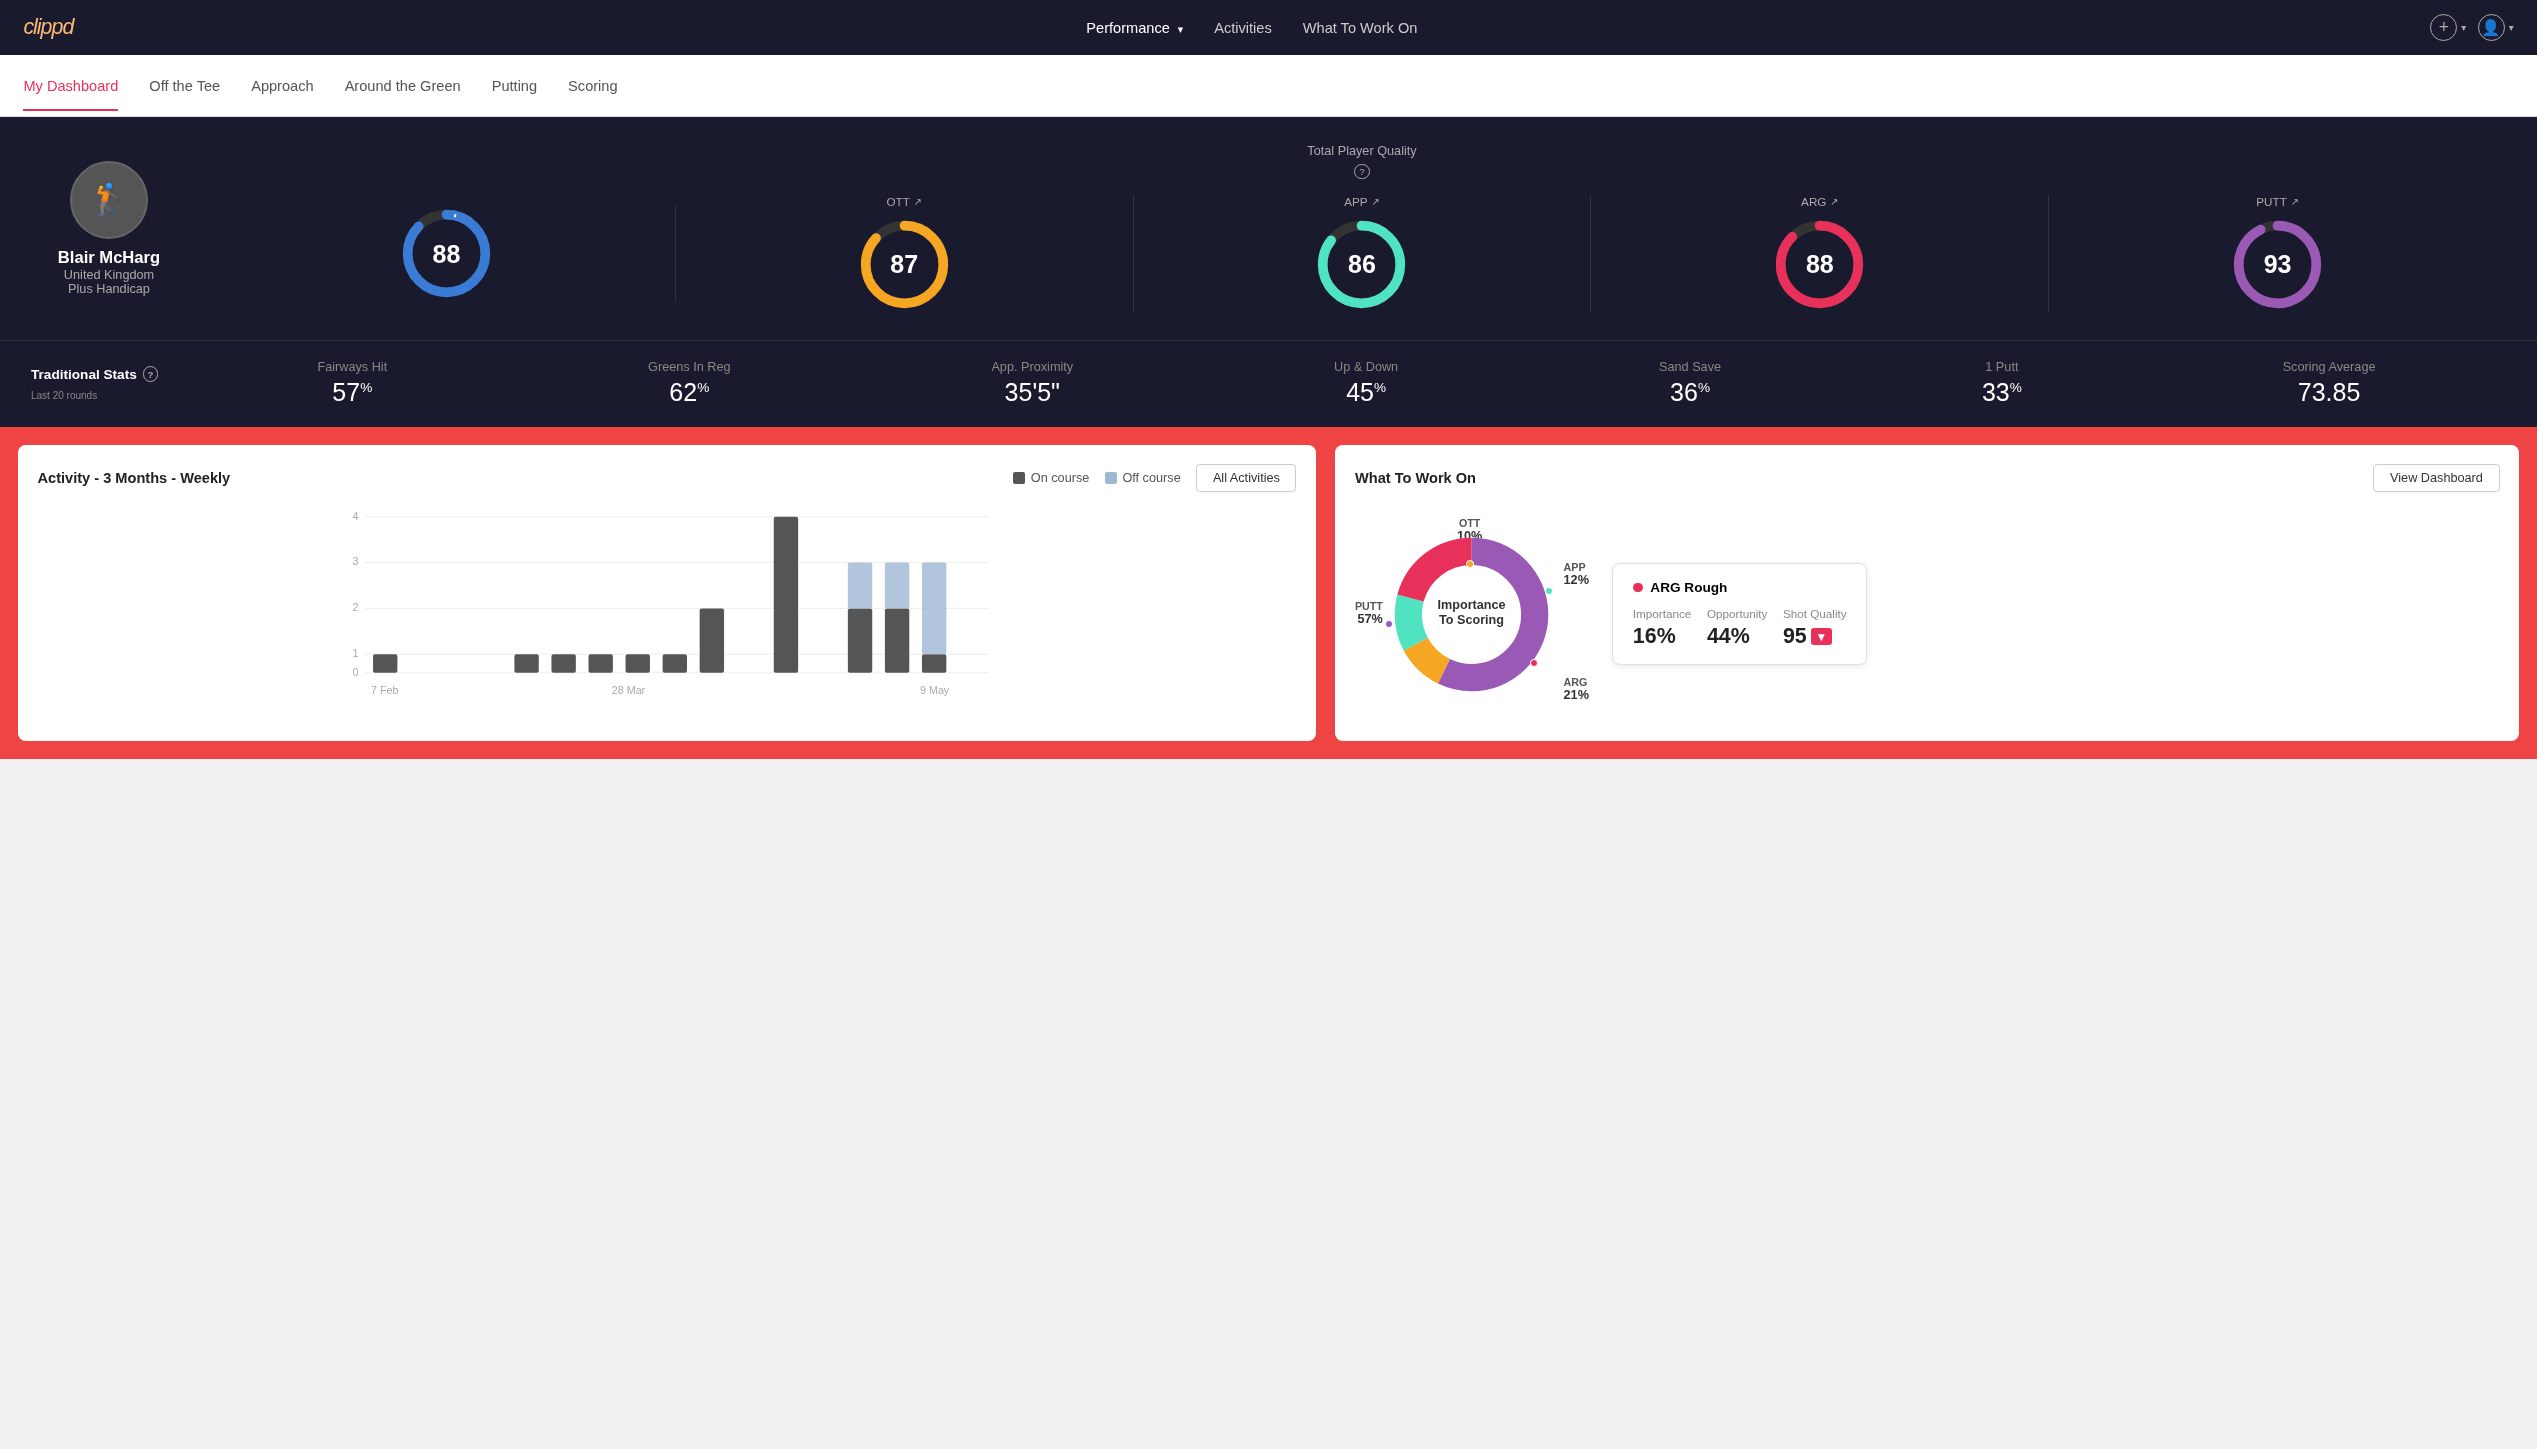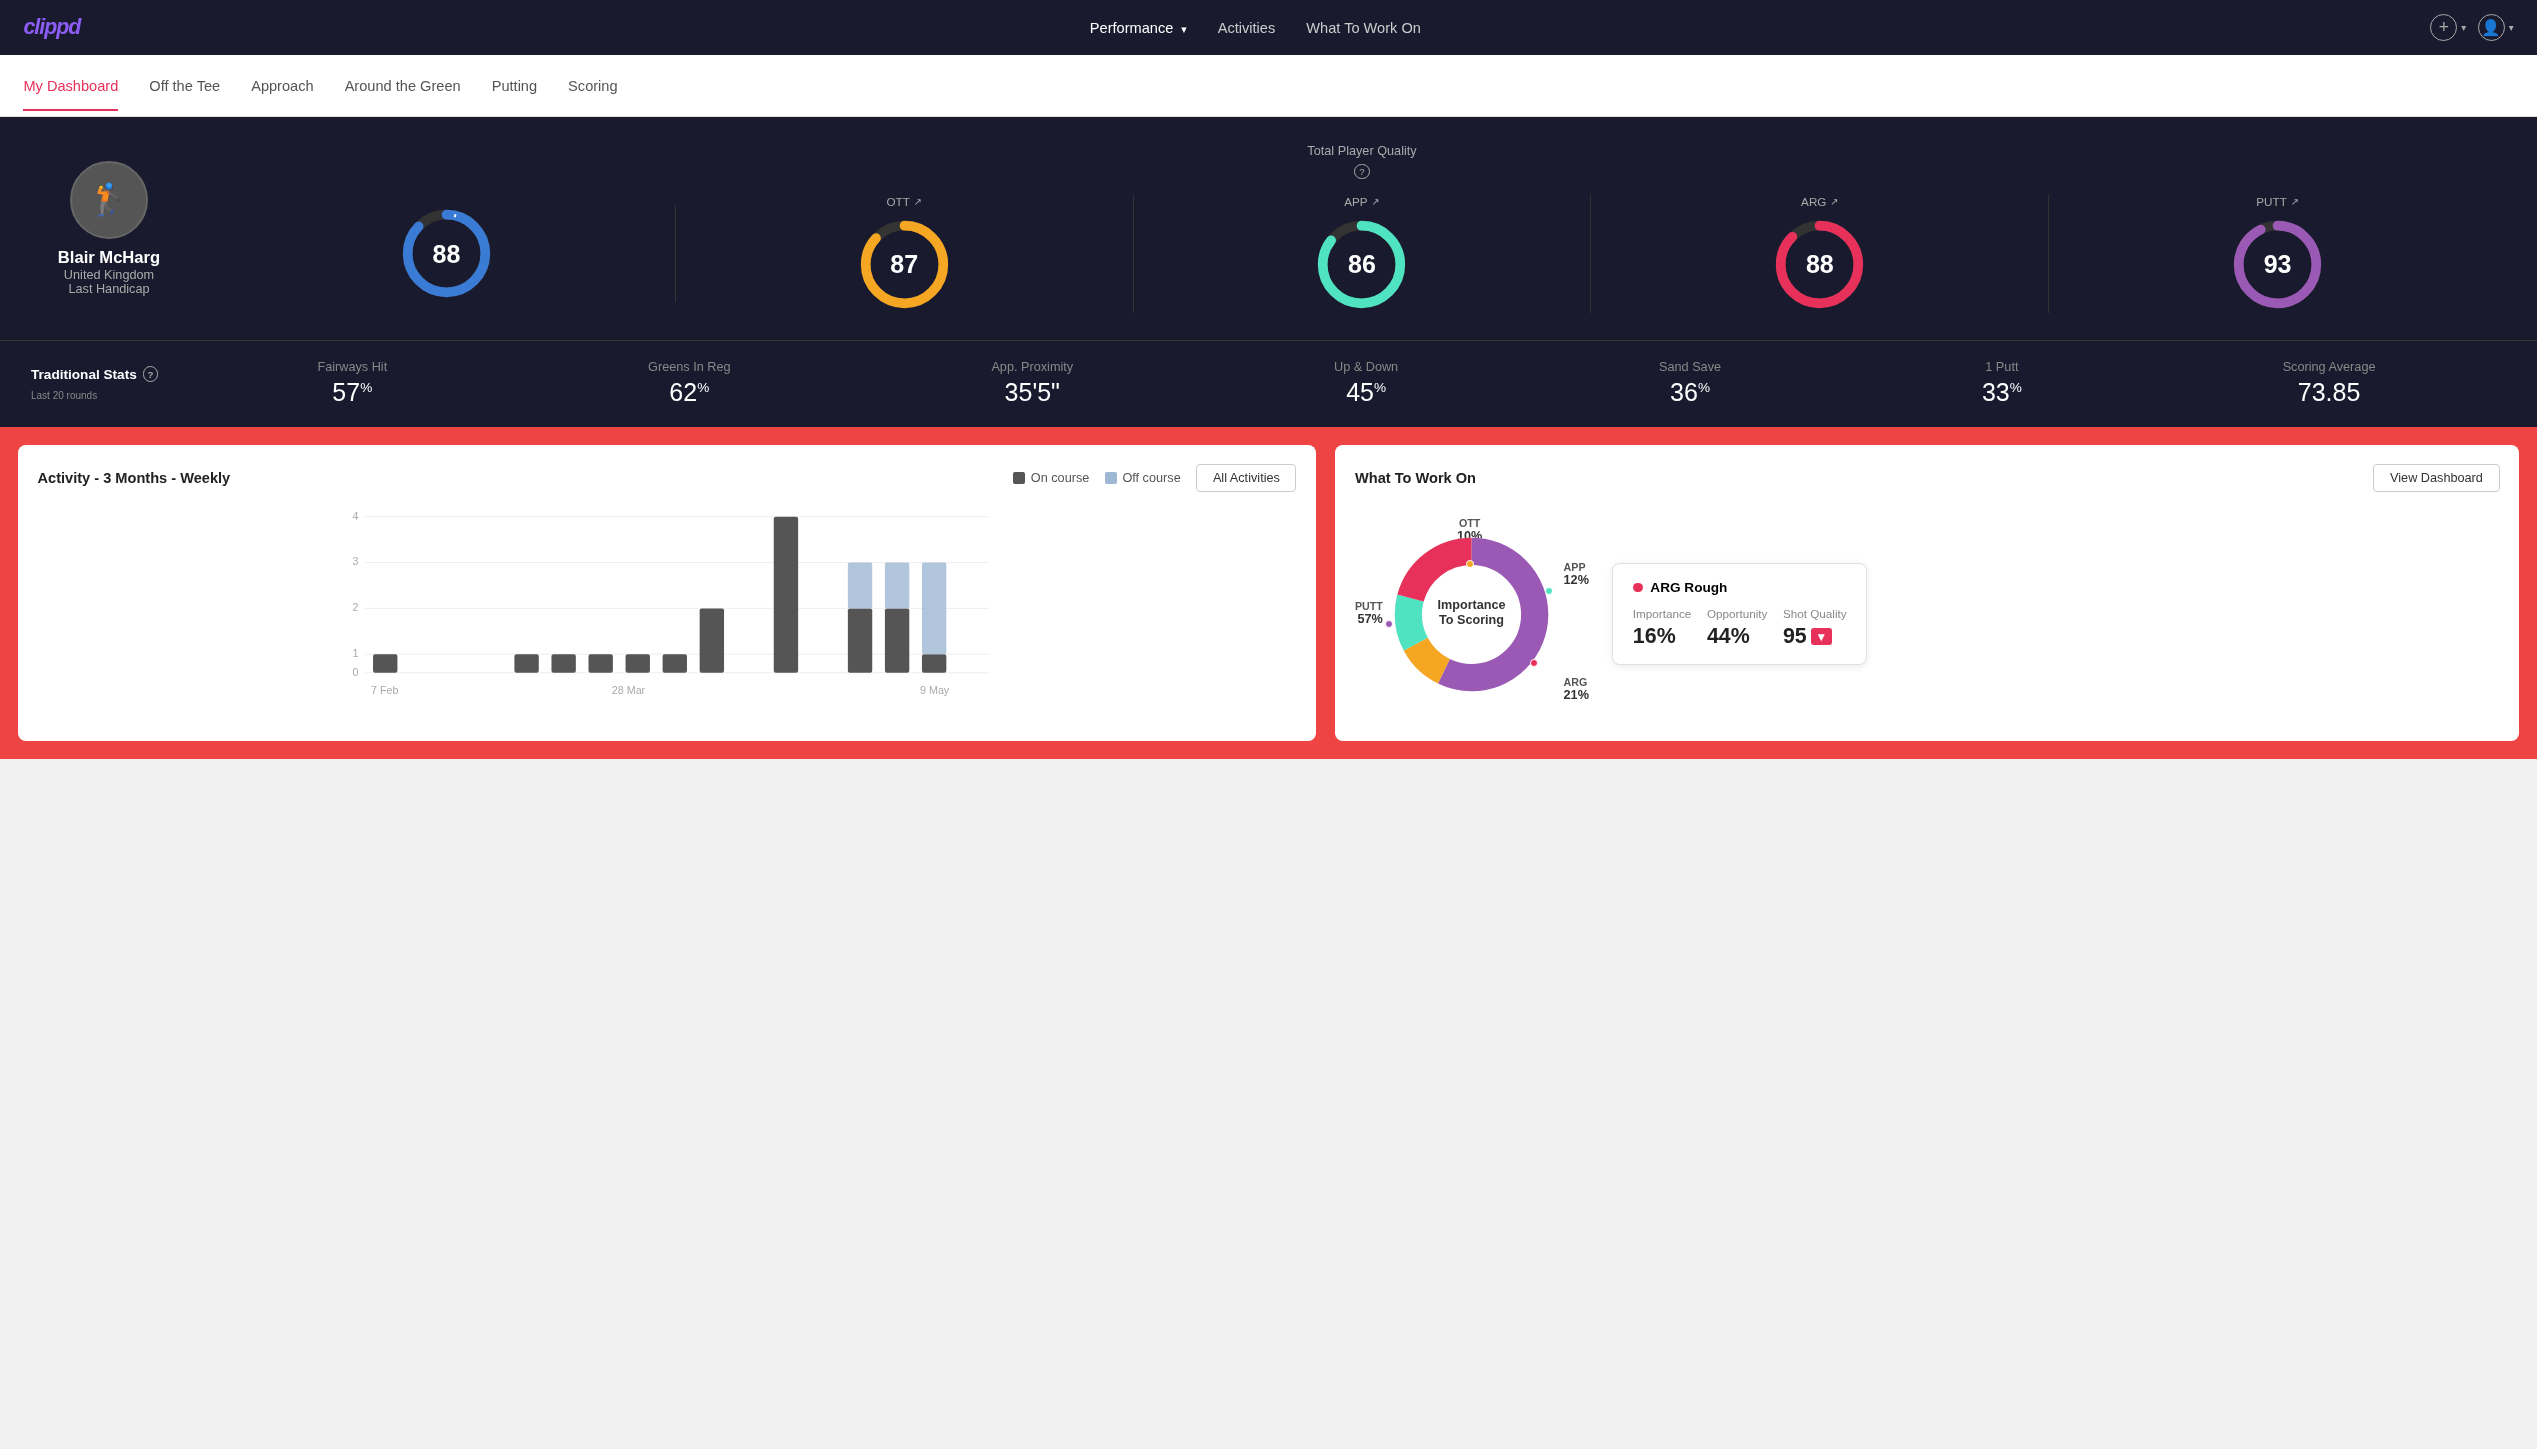--- a/index.html
+++ b/index.html
@@ -8,23 +8,23 @@
     
     .top-nav {
       background: #1a1a2e;
       display: flex;
       align-items: center;
       padding: 0 23.4px;
       height: 55px;
       justify-content: space-between;
     }
     .logo {
-      color: #8b5cf6;
+      color: #fdba74;
       font-size: 21.4px;
-      font-weight: 700;
+      font-weight: 400;
       font-style: italic;
       letter-spacing: -1px;
     }
     .nav-links {
       display: flex;
       gap: 31px;
       align-items: center;
     }
     .nav-links a {
       color: #ccc;
@@ -422,21 +422,21 @@
   <a href="#">Around the Green</a>
   <a href="#">Putting</a>
   <a href="#">Scoring</a>
 </nav>
 
 <div class="dash-header">
   <div class="player-info">
     <div class="avatar">🏌️</div>
     <div class="player-name">Blair McHarg</div>
     <div class="player-country">United Kingdom</div>
-    <div class="player-hcp">Last Handicap</div>
+    <div class="player-hcp">Plus Handicap</div>
   </div>
 
   <div class="stats-section">
     <div class="total-quality-label">
       <span>Total Player Quality</span>
       <span class="info-icon">?</span>
     </div>
     <div class="quality-circles">
 
       <div class="circle-item">

